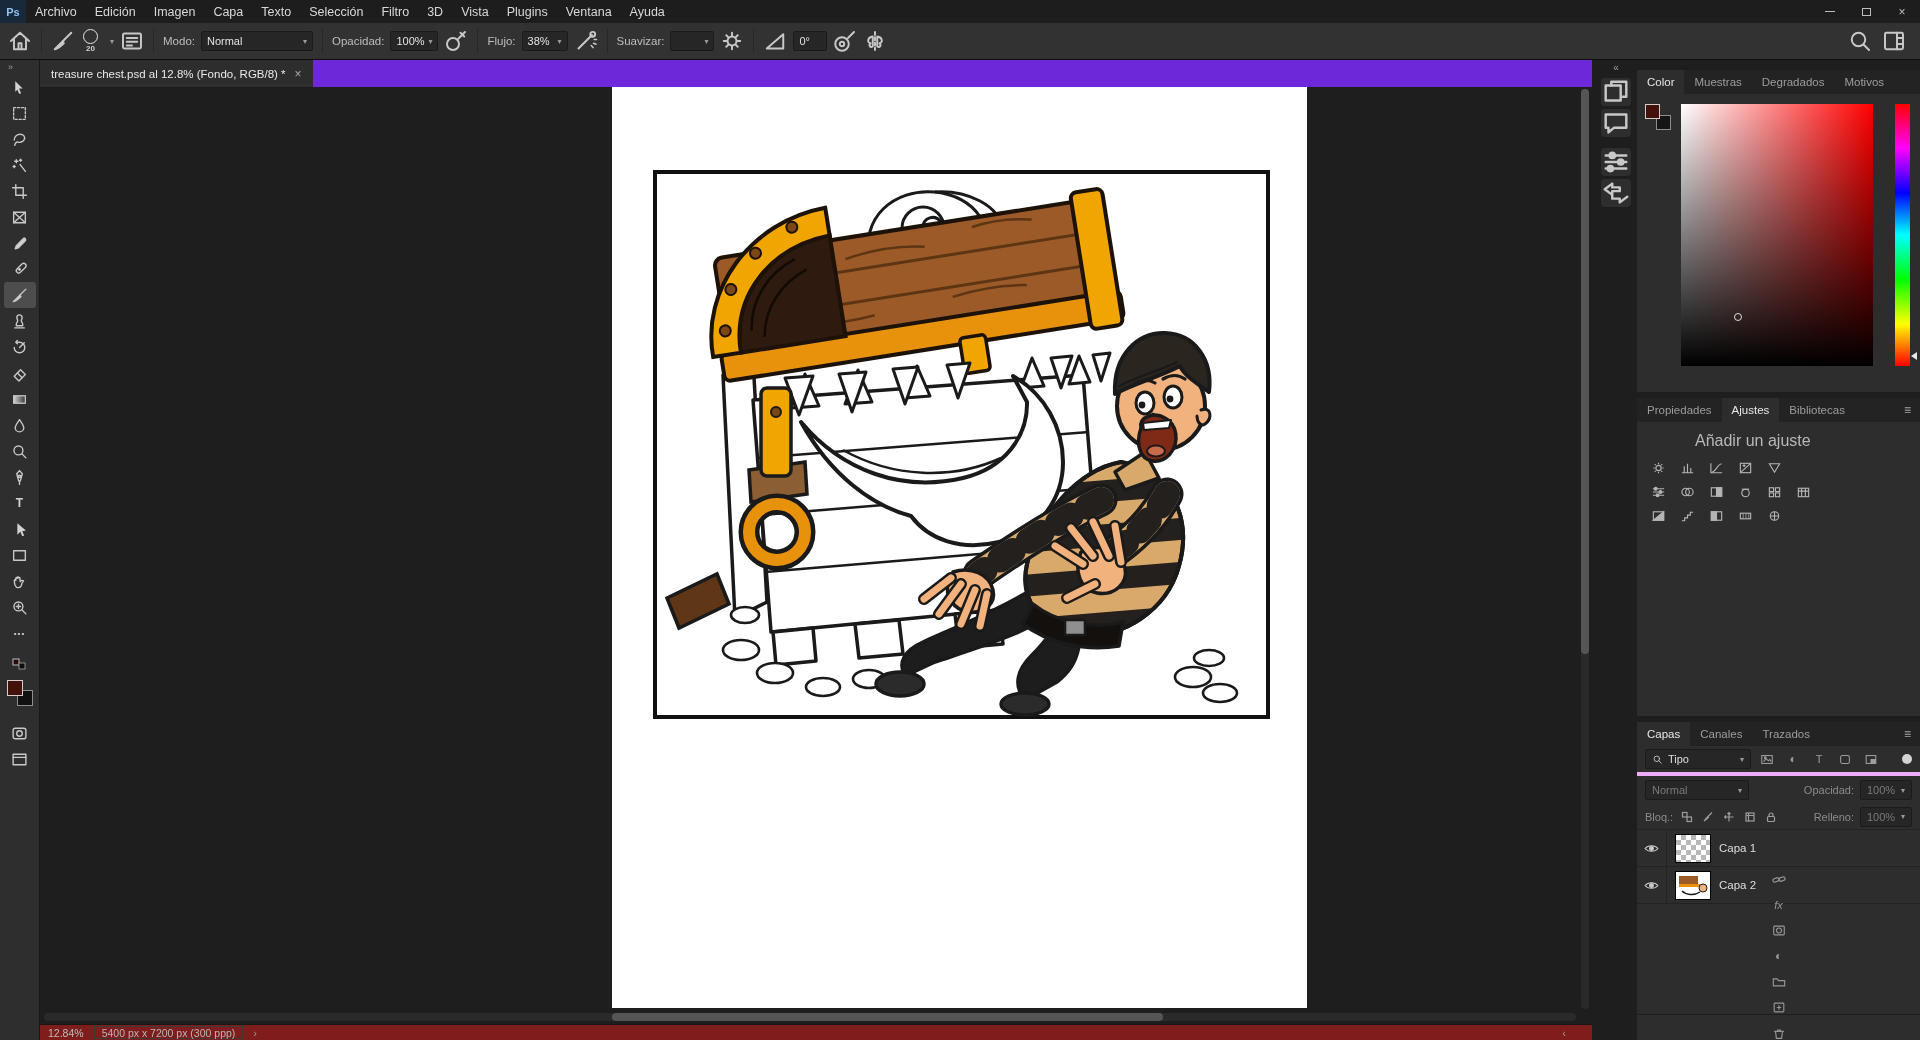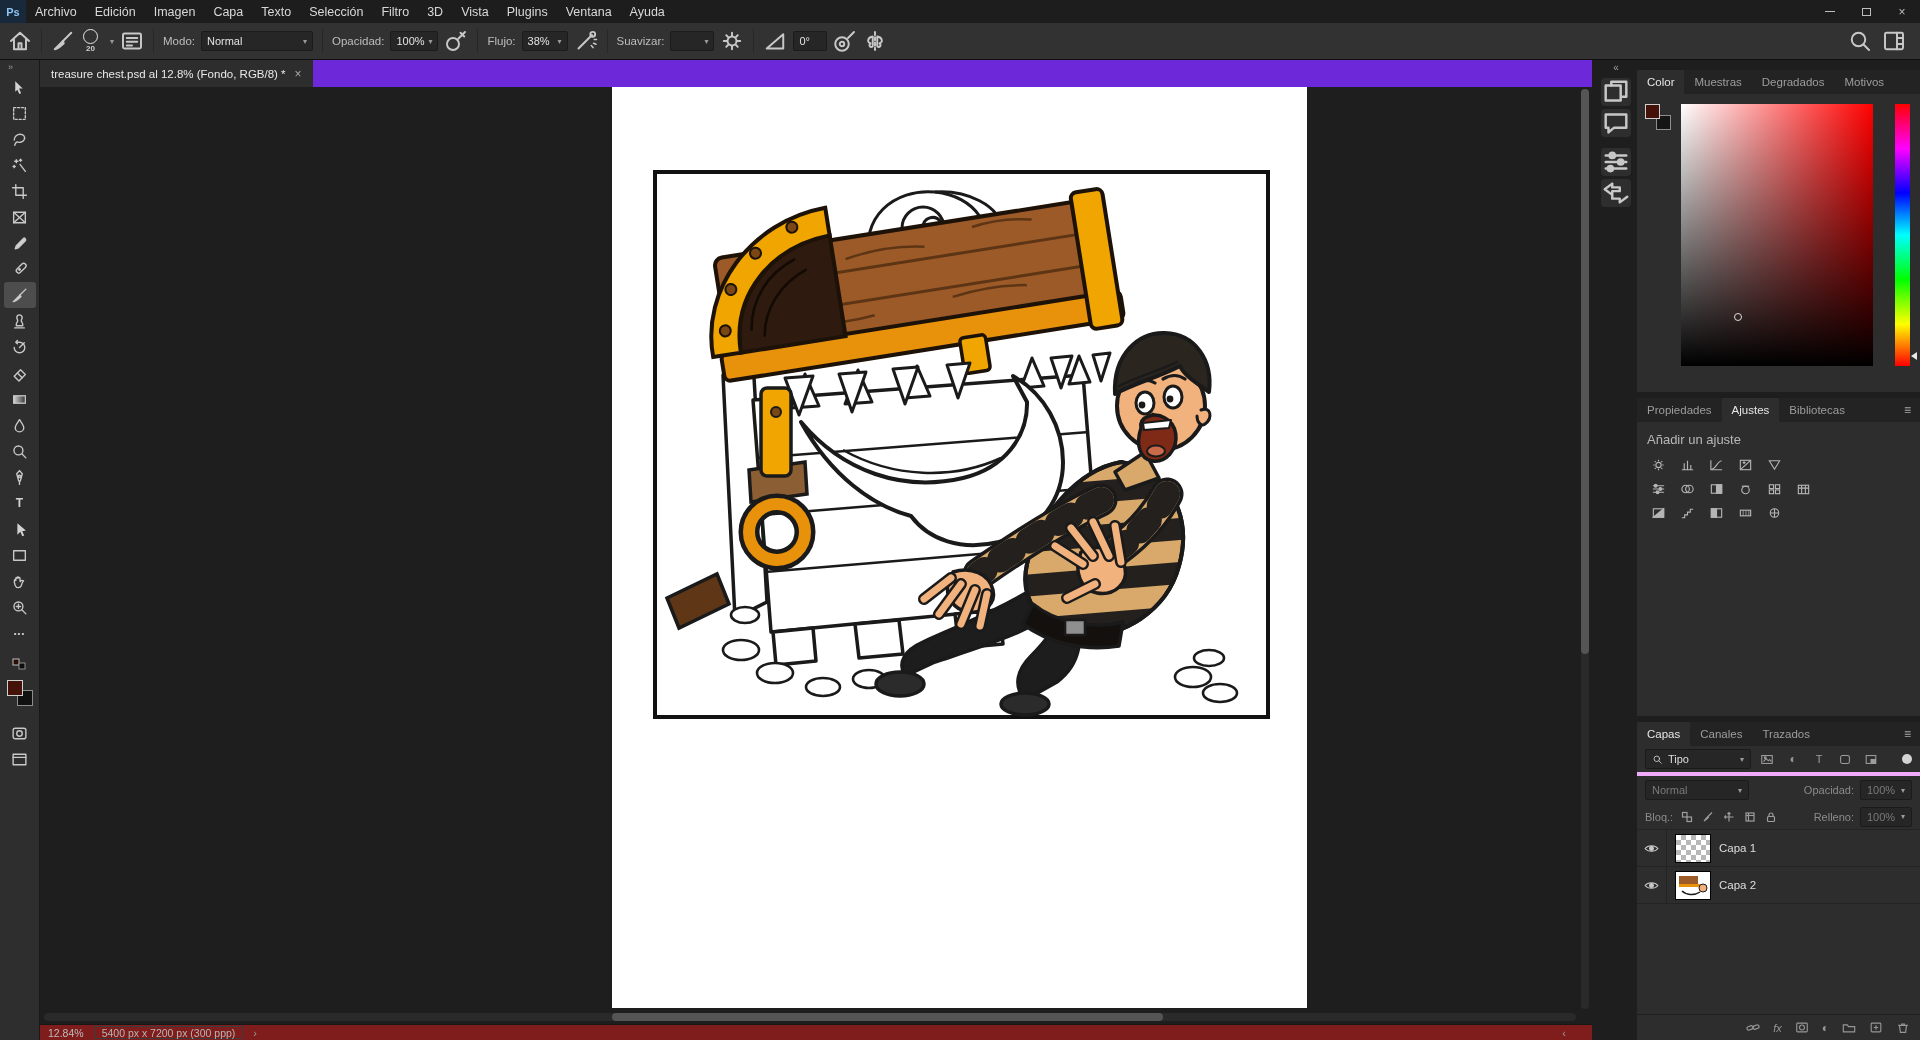--- a/index.html
+++ b/index.html
@@ -100,21 +100,21 @@
   .cp-bg{position:absolute;right:0;bottom:0;width:15px;height:15px;background:#151515;border:1px solid #8d8d8d;}
   .sat-square{position:absolute;left:44px;top:10px;width:192px;height:262px;
     background:linear-gradient(to top,#000,rgba(0,0,0,0)),linear-gradient(to right,#fff,#f00);}
   .sat-cursor{position:absolute;left:53px;top:209px;width:8px;height:8px;border:1.5px solid #ddd;border-radius:50%;}
   .hue-strip{position:absolute;right:10px;top:10px;width:15px;height:262px;
     background:linear-gradient(to bottom,#f00 0%,#f0f 17%,#00f 34%,#0ff 50%,#0f0 67%,#ff0 84%,#f00 100%);}
   .hue-marker{position:absolute;right:3px;top:258px;width:0;height:0;
     border-top:4px solid transparent;border-bottom:4px solid transparent;border-right:6px solid #e8e8e8;}
 
   .panel-adjust{top:339px;height:318px;}
-  .adj-label{padding:10px 10px 6px;font-size:13px;color:#b8b8b8;}
+  .adj-label{padding:10px 10px 6px;font-size:16px;color:#b8b8b8;margin-left:48px;}
   .adj-row{display:flex;gap:7px;padding:3px 10px;}
   .adj-icon{width:22px;height:18px;display:flex;align-items:center;justify-content:center;}
   .adj-icon svg{width:15px;height:14px;stroke:#b5b5b5;fill:none;stroke-width:1.2px;}
 
   .panel-layers{top:663px;height:318px;display:flex;flex-direction:column;}
   .lp-row{display:flex;align-items:center;gap:6px;padding:0 8px;flex:none;}
   .lp-filter{height:30px;border-bottom:4px solid #f0abfc;}
   .combo{background:#262626;border:1px solid #1b1b1b;border-radius:2px;height:20px;
     display:inline-flex;align-items:center;gap:5px;padding:0 6px;font-size:11px;color:#dedede;}
   .combo.disabled{color:#7a7a7a;}
@@ -133,21 +133,21 @@
   .eye-cell{width:30px;height:100%;display:flex;align-items:center;justify-content:center;
     border-right:1px solid #232323;flex:none;}
   .eye-cell svg{width:15px;height:11px;stroke:#c9c9c9;fill:none;stroke-width:1.2px;}
   .layer-thumb{width:34px;height:27px;outline:1px solid #000;margin:0 9px;background:#fff;flex:none;}
   .thumb-checker{background:repeating-conic-gradient(#b8b8b8 0% 25%,#ffffff 0% 50%) 0 0/10px 10px;}
   .layer-name{font-size:11.5px;color:#dedede;}
   .layer-name.italic{font-style:italic;}
   .layer-lock{margin-left:auto;margin-right:10px;}
   .layer-lock svg{width:11px;height:13px;stroke:#c9c9c9;fill:none;stroke-width:1.3px;}
   .layers-footer{height:26px;border-top:1px solid #1f1f1f;display:flex;align-items:center;
-    justify-content:flex-end;gap:13px;padding:0 10px;color:#969696;font-size:11px;}
+    justify-content:flex-end;gap:13px;padding:0 10px;color:#969696;font-size:11px;flex-direction:column;}
   .layers-footer svg{width:14px;height:13px;stroke:#969696;fill:none;stroke-width:1.3px;}
   .fx-label{font-size:11px;font-style:italic;color:#969696;}
   .adj-glyph{font-size:12px;color:#969696;line-height:1;}
 </style>
 </head>
 <body>
 
 <div class="menubar">
   <span class="ps-logo">Ps</span>
   <span class="menu-item">Archivo</span>

